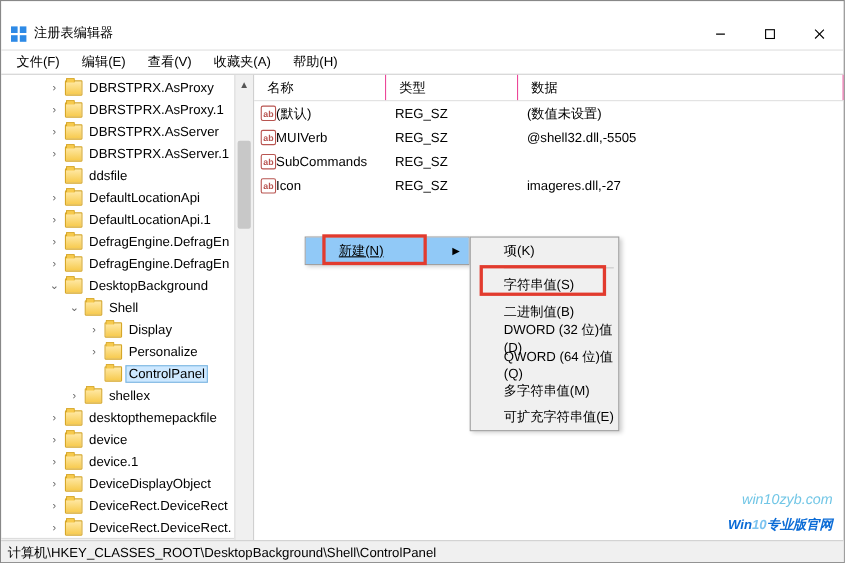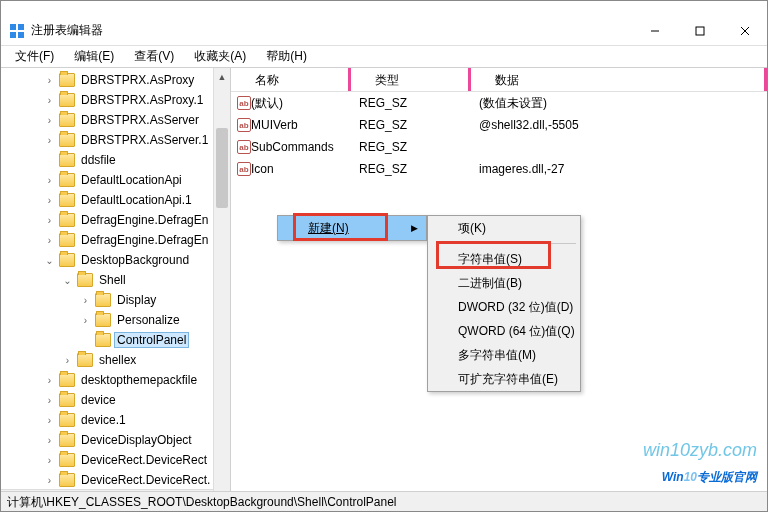--- a/index.html
+++ b/index.html
@@ -20,38 +20,38 @@
 .folder::before { content: ""; position: absolute; top: -3px; left: 0; width: 6px; height: 3px; background: #f7ca4d; border: 1px solid #d6a728; border-bottom: none; border-radius: 1px 1px 0 0; }
 .node .label { padding: 1px 3px; }
 .node.sel .label { background: #cde8ff; border: 1px solid #7bb5e0; padding: 0 2px; }
 .tree .vscroll { position: absolute; right: 0; top: 0; bottom: 0; width: 17px; background: #f0f0f0; border-left: 1px solid #ddd; }
 .tree .vscroll .thumb { position: absolute; left: 2px; right: 2px; top: 60px; height: 80px; background: #c8c8c8; border-radius: 2px; }
 .tree .vscroll .arr { position: absolute; left: 0; right: 0; height: 17px; display: flex; align-items: center; justify-content: center; color: #555; font-size: 9px; }
 .hscroll { position: absolute; left: 0; right: 17px; bottom: 0; height: 17px; background: #f0f0f0; border-top: 1px solid #ddd; }
 .hscroll .thumb { position: absolute; top: 2px; bottom: 2px; left: 18px; width: 110px; background: #c8c8c8; border-radius: 2px; }
 .listpane { flex: 1; position: relative; }
 .cols { display: flex; height: 24px; border-bottom: 1px solid #e0e0e0; }
-.col { padding: 4px 24px; border-right: 3px solid #ec4899; }
+.col { padding: 4px 12px; border-right: 1px solid #ec4899; }
 .col.c1 { width: 120px; } .col.c2 { width: 120px; } .col.c3 { flex: 1; }
 .row { display: flex; height: 22px; align-items: center; }
 .row .c1 { width: 120px; padding-left: 6px; display: flex; align-items: center; gap: 0; }
 .row .c2 { width: 120px; padding-left: 8px; }
 .row .c3 { flex: 1; padding-left: 8px; }
 .valicon { width: 14px; height: 14px; background: #fff; border: 1px solid #b85450; border-radius: 2px; display: flex; align-items: center; justify-content: center; color: #b85450; font-size: 8px; font-weight: bold; flex-shrink: 0; }
 .statusbar { position: absolute; left: 0; right: 0; bottom: 0; height: 20px; border-top: 1px solid #d0d0d0; padding: 2px 6px; background: #f0f0f0; }
 .ctxmenu { position: absolute; background: #f0f0f0; border: 1px solid #a0a0a0; box-shadow: 2px 2px 4px rgba(0,0,0,0.2); }
 .ctxmenu.m1 { left: 276px; top: 214px; width: 150px; }
 .ctxitem { height: 24px; display: flex; align-items: center; padding-left: 30px; position: relative; }
 .ctxitem.hl { background: #91c9f7; text-decoration: underline; }
 .ctxitem .arrow { position: absolute; right: 8px; font-size: 9px; }
-.ctxmenu.m2 { left: 426px; top: 214px; width: 154px; }
+.ctxmenu.m2 { left: 426px; top: 214px; width: 136px; }
 .sep { height: 1px; background: #c8c8c8; margin: 3px 4px 3px 30px; }
 .redbox { position: absolute; border: 3px solid #e23b2e; pointer-events: none; }
 .watermark { position: absolute; right: 10px; bottom: 24px; text-align: right; }
-.watermark .url { color: #71c6e6; font-size: 18px; font-style: italic; }
+.watermark .url { color: #71c6e6; font-size: 13px; font-style: italic; }
 .watermark .brand { font-size: 22px; font-weight: bold; font-style: italic; color: #0a6bd6; }
 .watermark .brand .w { color: #0a6bd6; } .watermark .brand .w2 { color: #7cc3f0; }
 </style>
 </head>
 <body>
 
 <div class="titlebar">
   <svg class="icon" viewBox="0 0 16 16">
       <rect x="1" y="1" width="6" height="6" fill="#2e8ae6"></rect>
       <rect x="9" y="1" width="6" height="6" fill="#2e8ae6"></rect>

